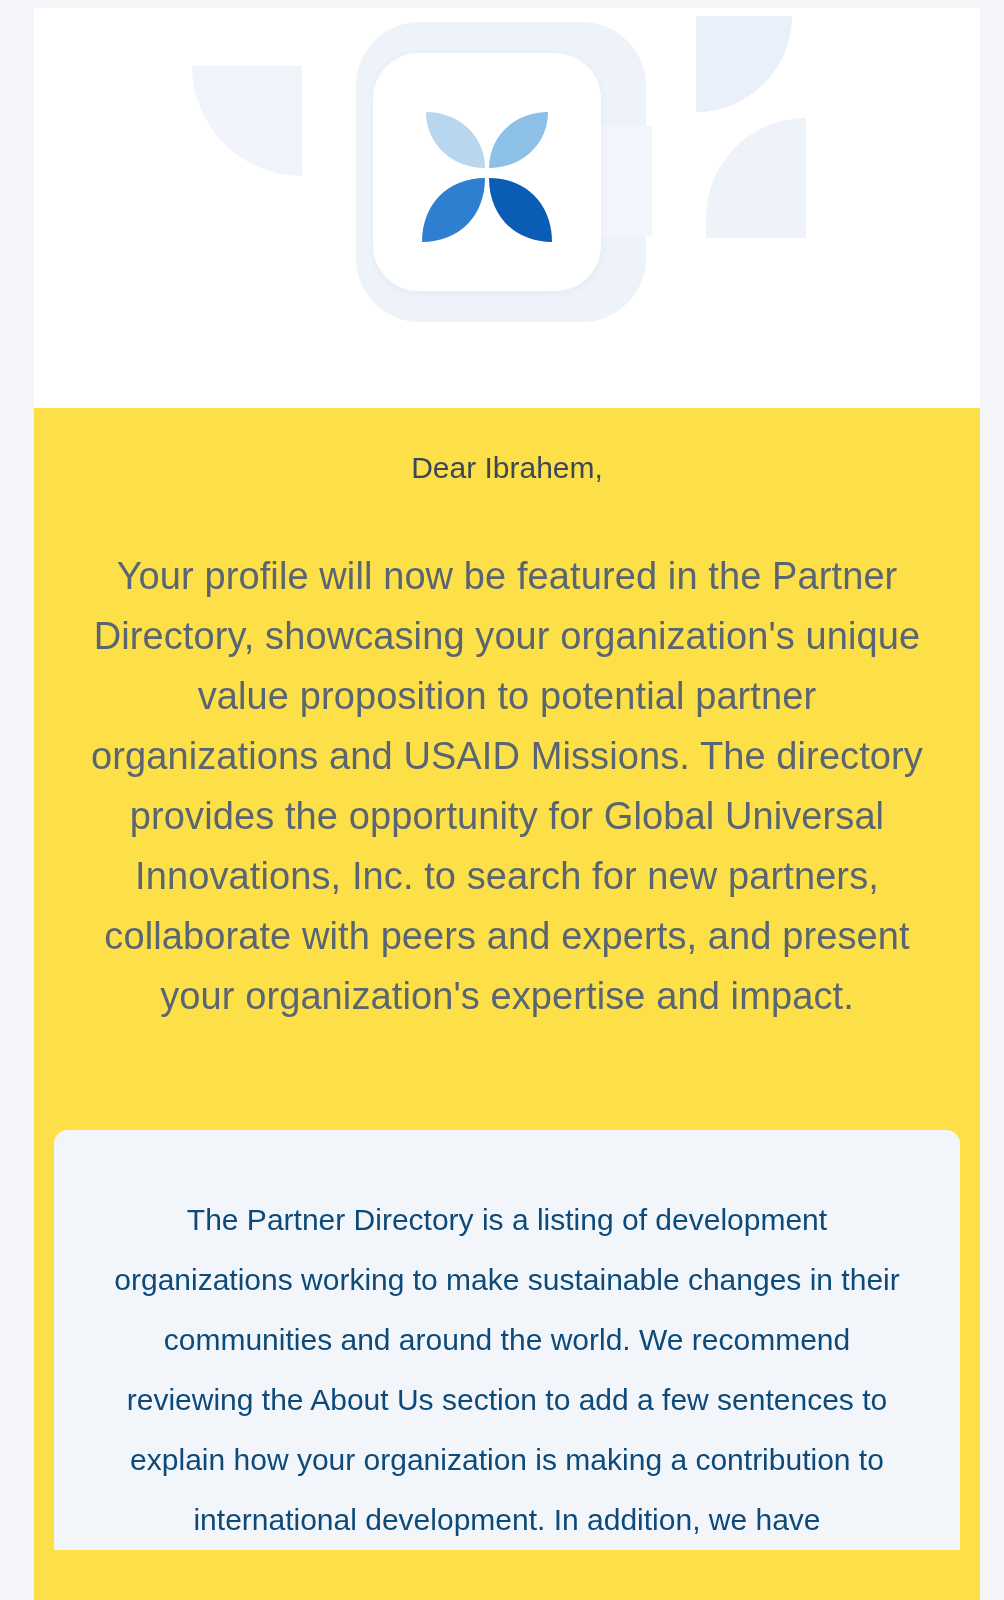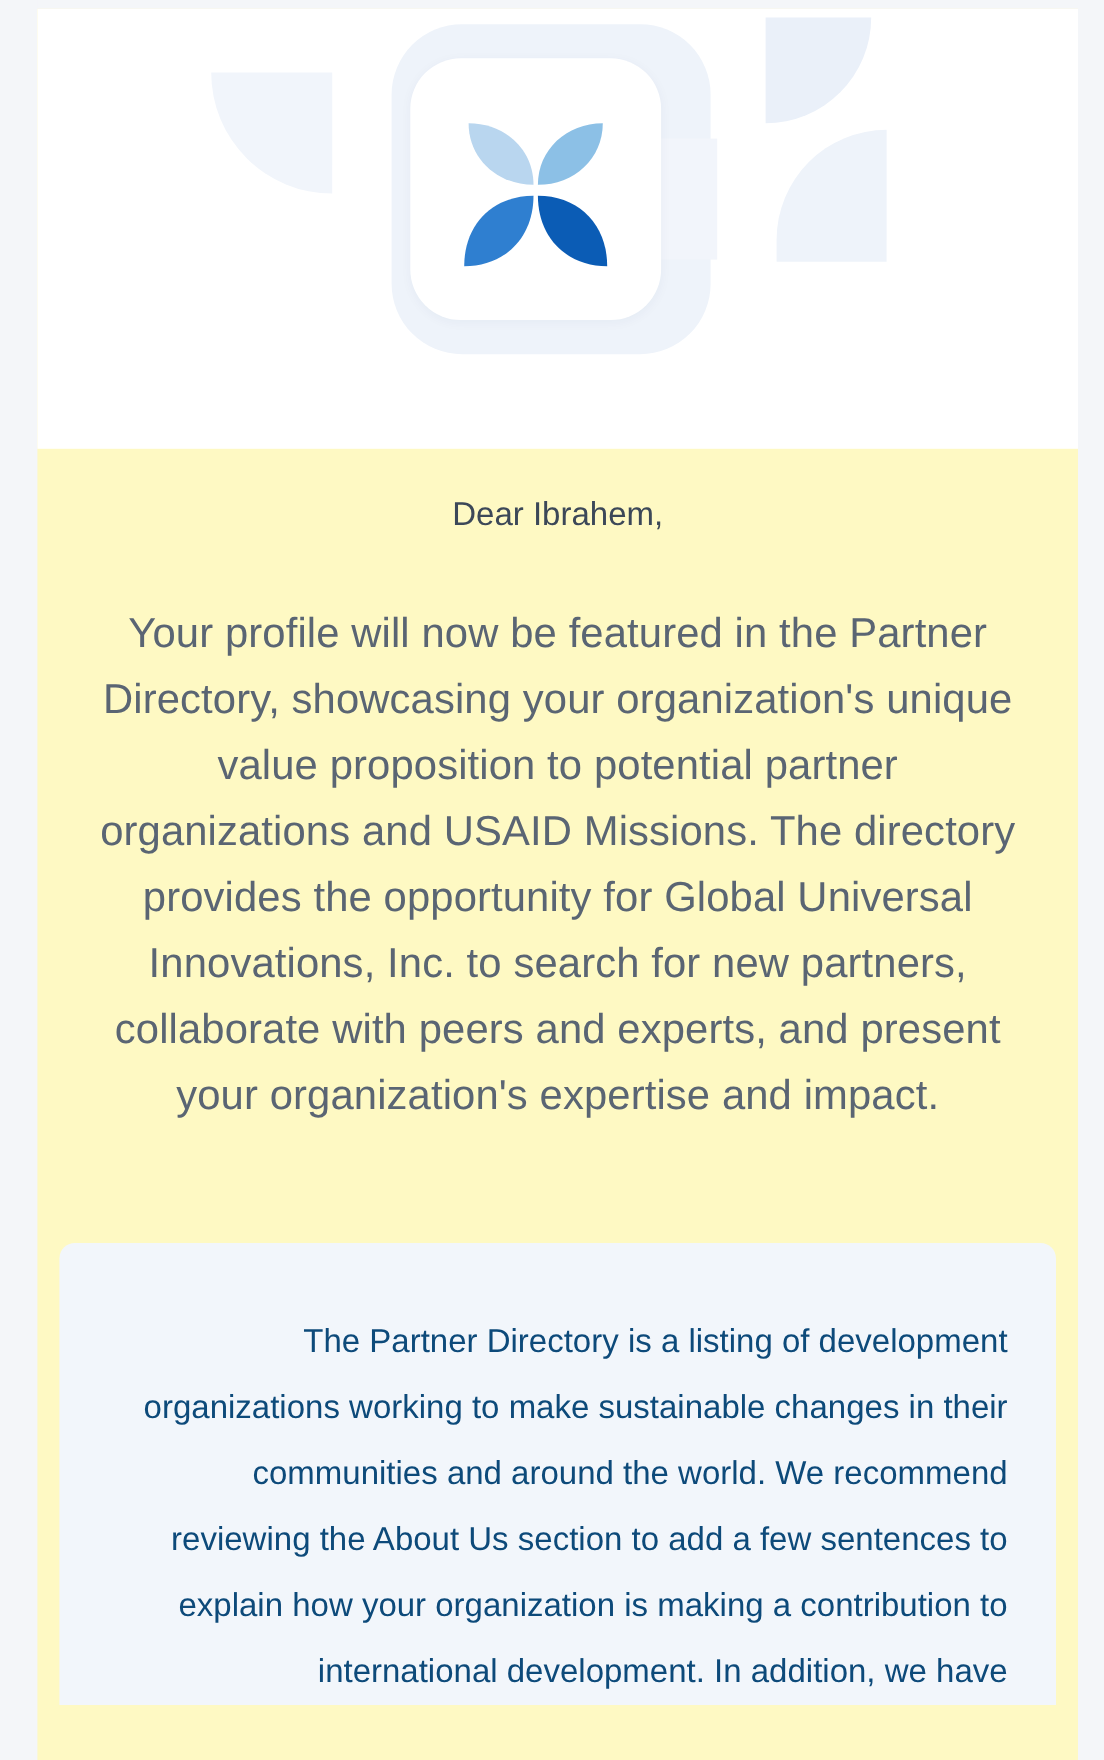--- a/index.html
+++ b/index.html
@@ -12,21 +12,21 @@
     height: 1600px;
     overflow: hidden;
     font-family: "Liberation Sans", sans-serif;
     -webkit-font-smoothing: antialiased;
   }
 
   .page {
     position: relative;
     width: 1004px;
     height: 1600px;
-    background: #fef9c3;
+    background: #fde047;
     overflow: hidden;
   }
 
   
   .edge-left {
     position: absolute;
     left: 0; top: 0;
     width: 34px; height: 1600px;
     background: #f4f6f9;
   }
@@ -147,21 +147,21 @@
   .callout {
     margin: 104px 20px 0 20px;
     background: #f2f6fb;
     border-radius: 14px 14px 0 0;
     padding: 60px 44px 0 44px;
     min-height: 420px;
     box-sizing: border-box;
   }
   .callout p {
     margin: 0;
-    text-align: right;
+    text-align: center;
     font-size: 30px;
     line-height: 60px;
     color: #0d4a7a;
   }
 </style>
 </head>
 <body>
 
 <div class="page">
 

